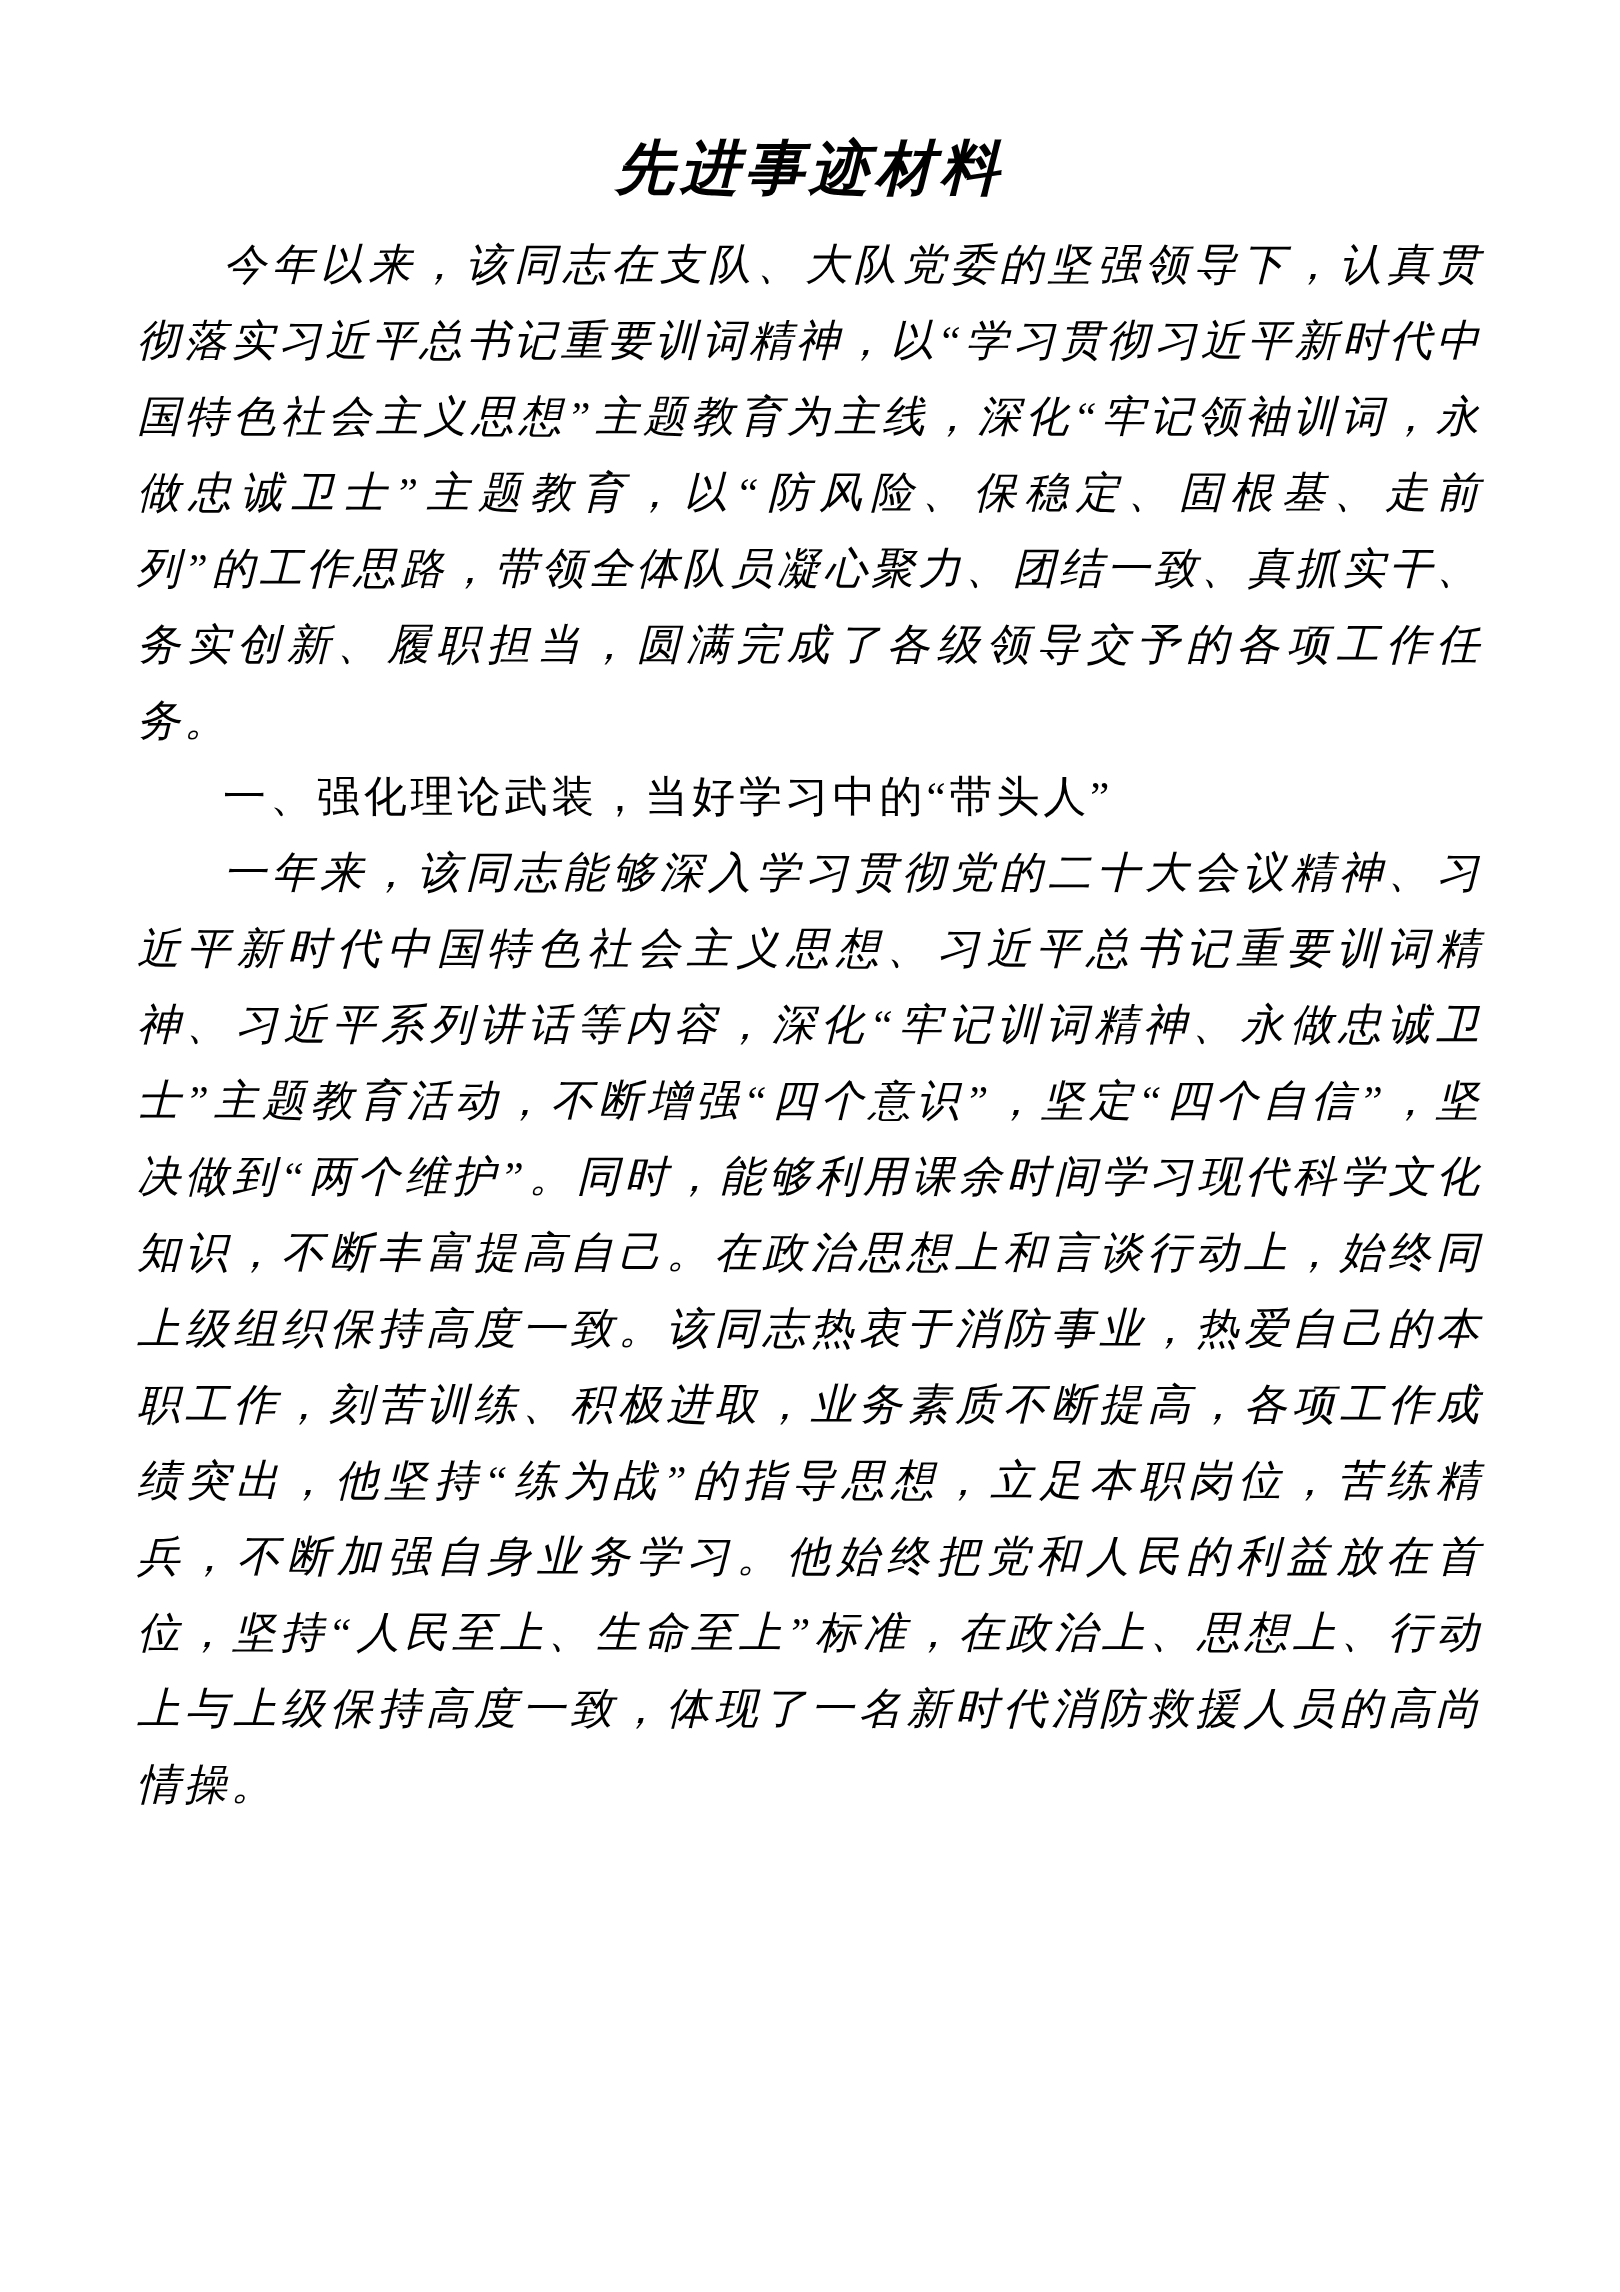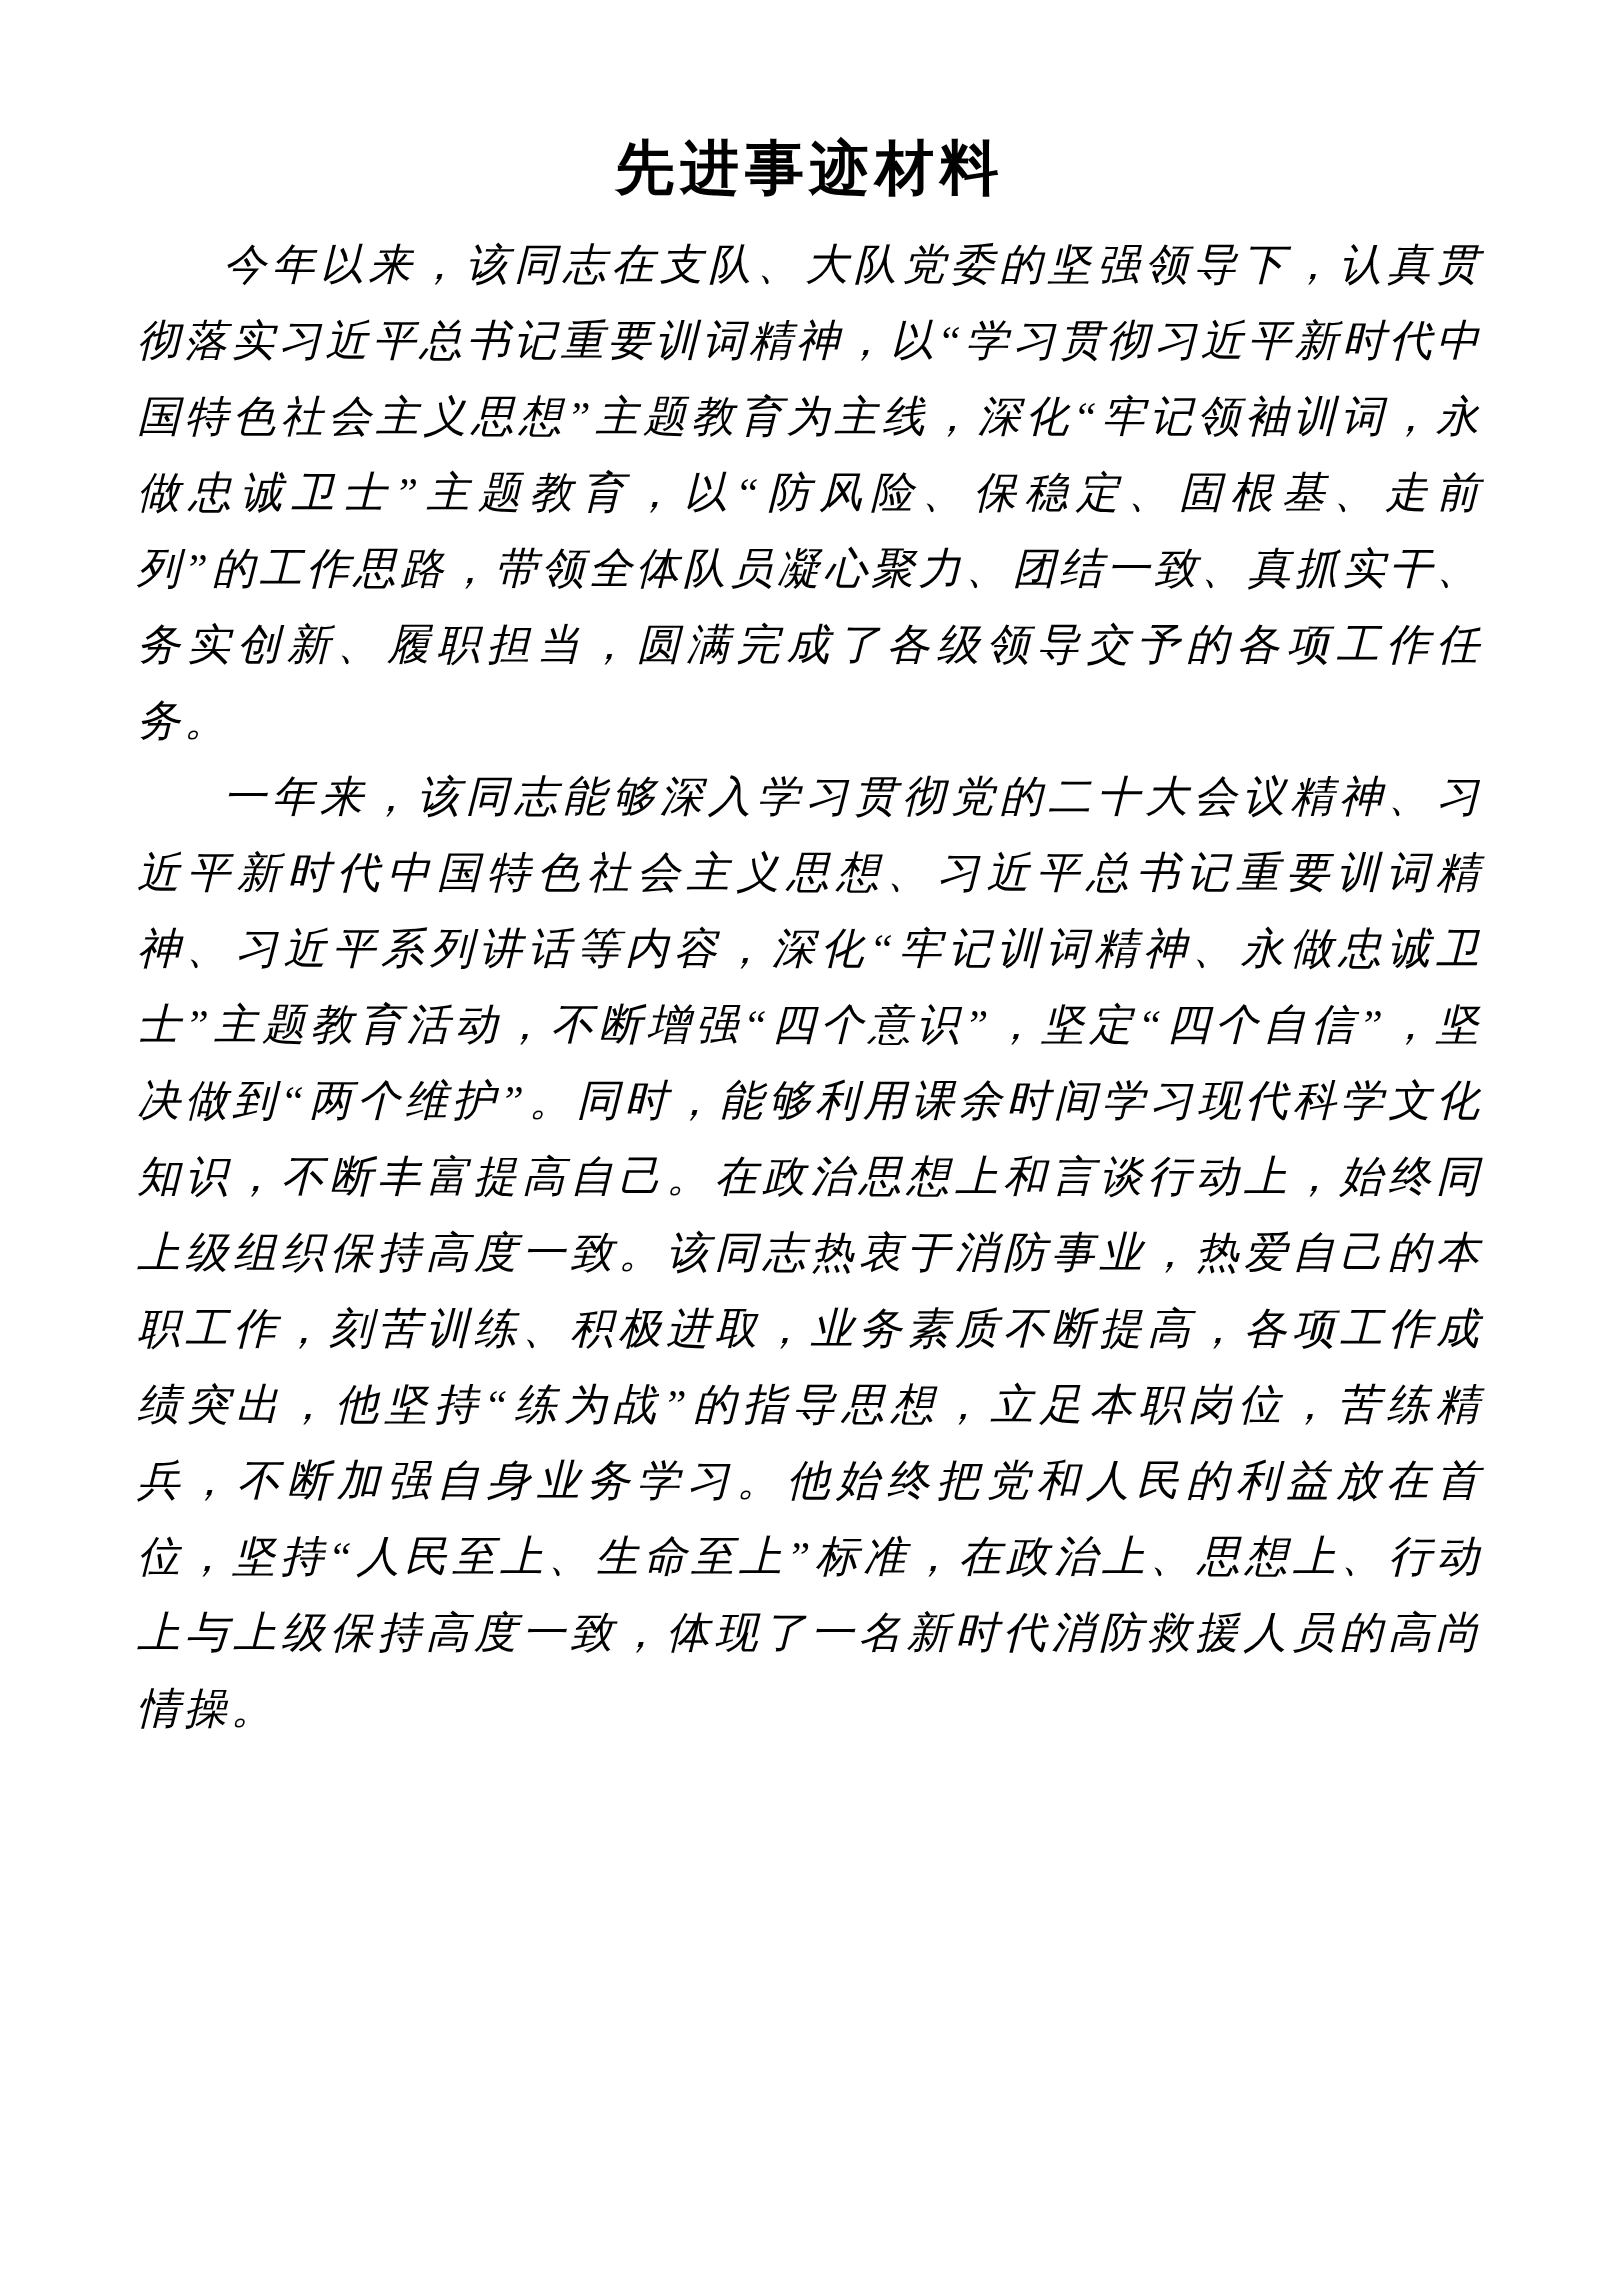--- a/index.html
+++ b/index.html
@@ -19,20 +19,21 @@
     overflow: hidden;
   }
   .doc-title {
     margin: 0 0 17.6px 0;
     font-size: 59px;
     line-height: 82px;
     font-weight: 700;
     text-align: center;
     letter-spacing: 5.9px;
     font-family: "Liberation Serif", "DejaVu Serif", serif;
+    font-style: italic;
   }
   .doc-paragraph {
     margin: 0;
     font-size: 43px;
     line-height: 76px;
     letter-spacing: 3.9px;
     text-align: justify;
     text-justify: inter-character;
     text-indent: 2em;
     word-break: break-all;
@@ -49,16 +50,17 @@
   }
 </style>
 </head>
 <body>
 
 <div class="page">
   <h1 class="doc-title">先进事迹材料</h1>
 
   <p class="doc-paragraph">今年以来，该同志在支队、大队党委的坚强领导下，认真贯彻落实习近平总书记重要训词精神，以“学习贯彻习近平新时代中国特色社会主义思想”主题教育为主线，深化“牢记领袖训词，永做忠诚卫士”主题教育，以“防风险、保稳定、固根基、走前列”的工作思路，带领全体队员凝心聚力、团结一致、真抓实干、务实创新、履职担当，圆满完成了各级领导交予的各项工作任务。</p>
 
+  <p class="doc-heading">一、强化理论武装，当好学习中的“带头人”</p>
 
   <p class="doc-paragraph">一年来，该同志能够深入学习贯彻党的二十大会议精神、习近平新时代中国特色社会主义思想、习近平总书记重要训词精神、习近平系列讲话等内容，深化“牢记训词精神、永做忠诚卫士”主题教育活动，不断增强“四个意识”，坚定“四个自信”，坚决做到“两个维护”。同时，能够利用课余时间学习现代科学文化知识，不断丰富提高自己。在政治思想上和言谈行动上，始终同上级组织保持高度一致。该同志热衷于消防事业，热爱自己的本职工作，刻苦训练、积极进取，业务素质不断提高，各项工作成绩突出，他坚持“练为战”的指导思想，立足本职岗位，苦练精兵，不断加强自身业务学习。他始终把党和人民的利益放在首位，坚持“人民至上、生命至上”标准，在政治上、思想上、行动上与上级保持高度一致，体现了一名新时代消防救援人员的高尚情操。</p>
 </div>
 
 
 </body></html>

